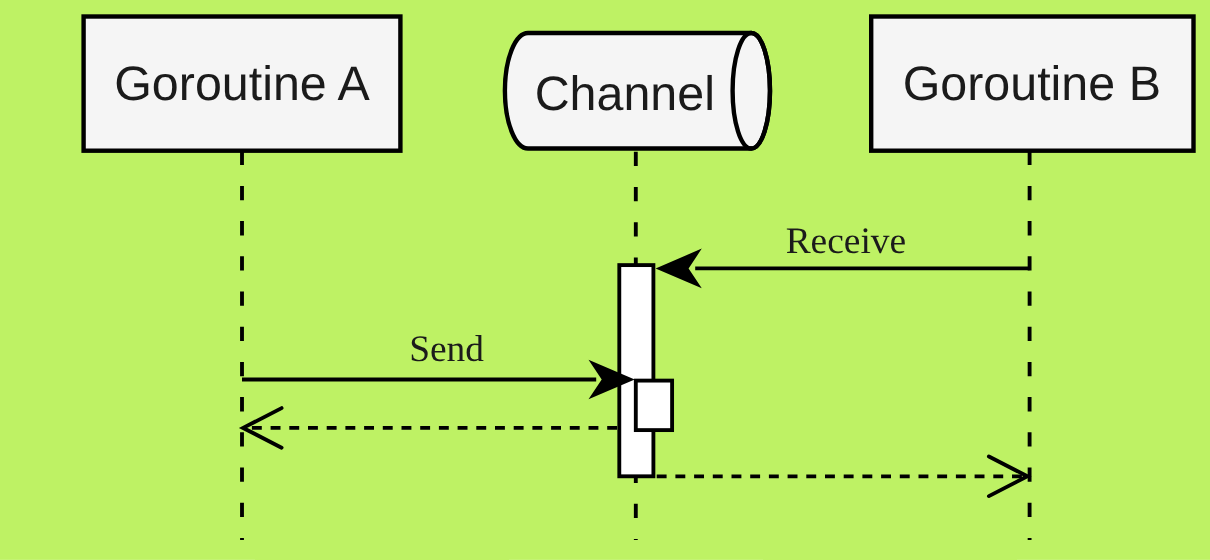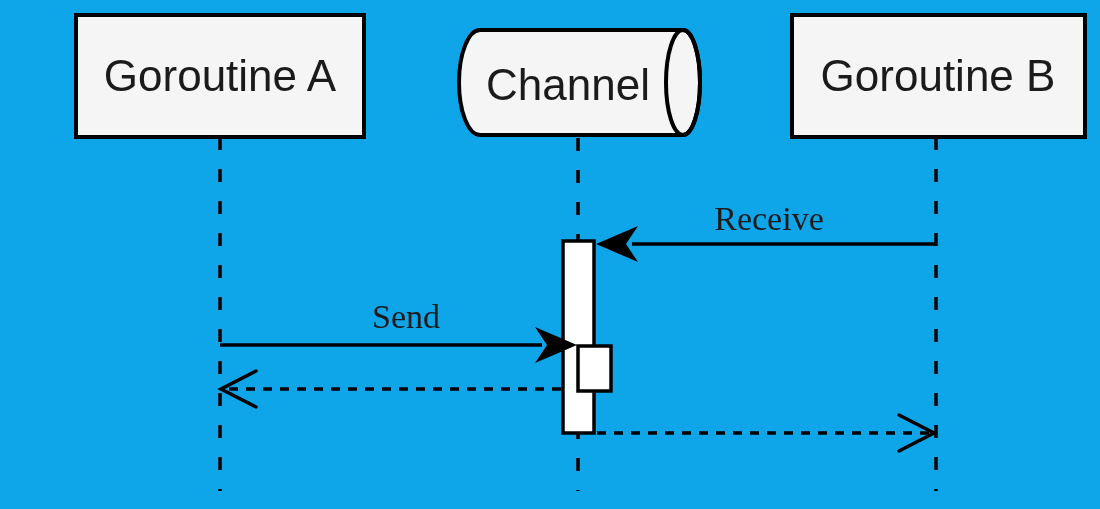--- a/index.html
+++ b/index.html
@@ -7,21 +7,21 @@
     padding: 0;
     background: #ffffff;
     width: 1100px;
     height: 509px;
     overflow: hidden;
   }
   .diagram-stage {
     position: relative;
     width: 1100px;
     height: 509px;
-    background: #0ea5e9;
+    background: #bef264;
   }
   svg { display: block; }
   .participant-label {
     font-family: "Liberation Sans", "DejaVu Sans", sans-serif;
     font-size: 44px;
     font-weight: 300;
     fill: #1b1b1b;
   }
   .message-label {
     font-family: "Liberation Serif", "DejaVu Serif", serif;

